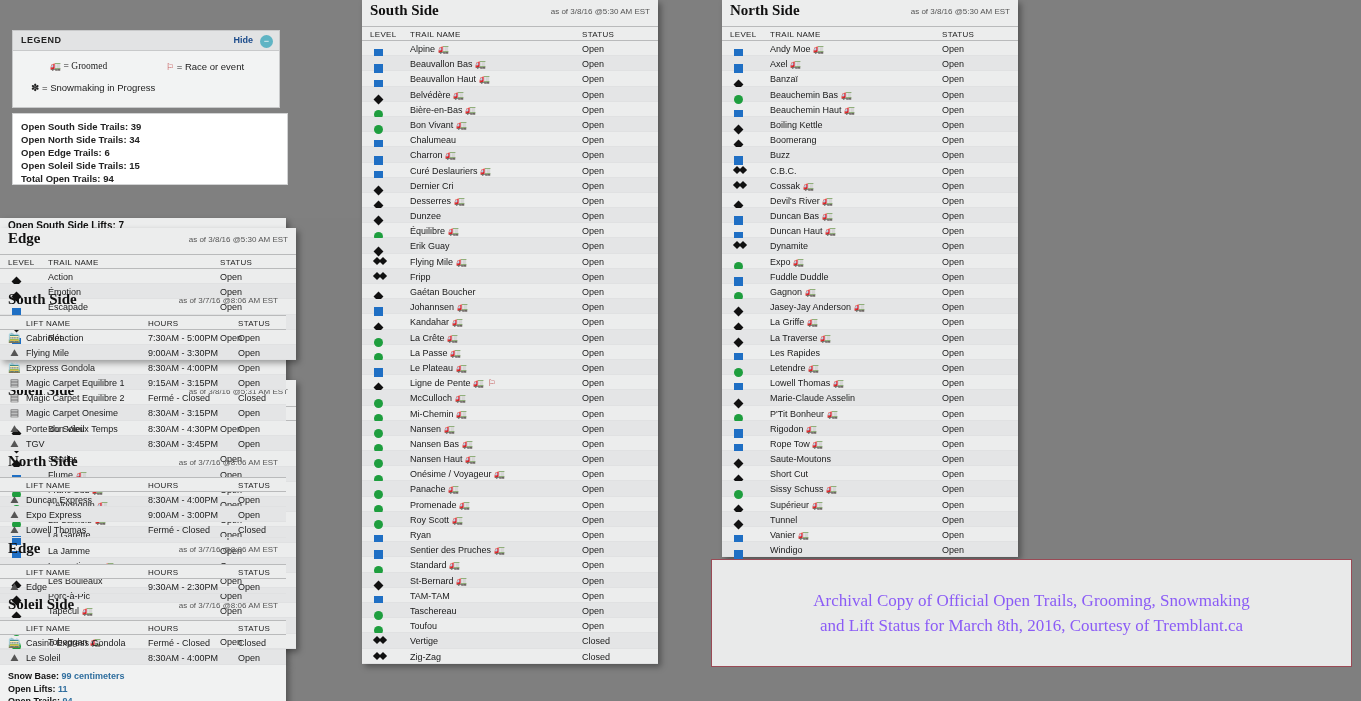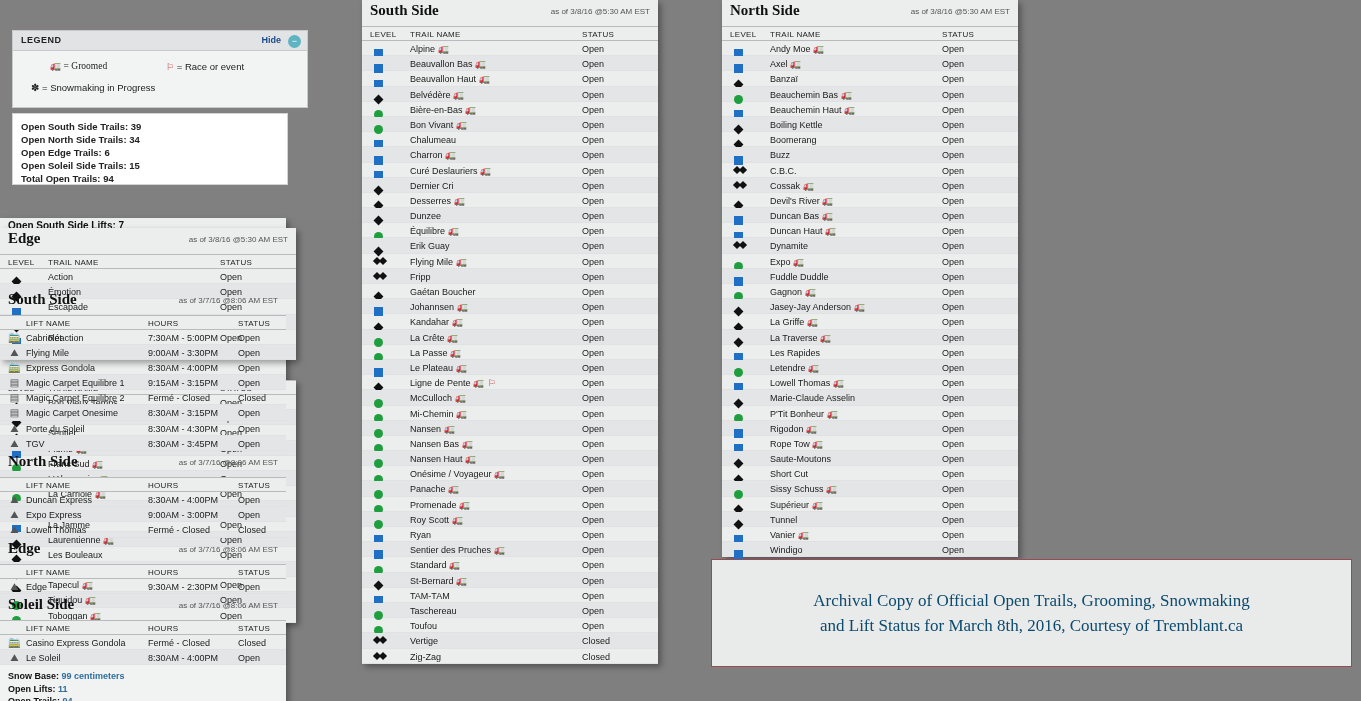--- a/index.html
+++ b/index.html
@@ -11,21 +11,21 @@
     overflow: hidden;
   }
   #root { position: relative; width: 1361px; height: 701px; background: #7f7f7f; }
 
   
   #legend-panel {
     left: 0px; top: 0px; width: 360px; height: 218px;
     background: #808080;
   }
   #legend-box {
-    position: absolute; left: 12px; top: 30px; width: 296px; height: 78px;
+    position: absolute; left: 12px; top: 30px; width: 268px; height: 78px;
     background: #f2f3f3; border: 1px solid #c8c9ca;
   }
   #legend-title-bar {
     position: absolute; left: 0; top: 0; right: 0; height: 20px;
     background: #e2e3e4; border-bottom: 1px solid #c8c9ca;
   }
   #legend-title {
     position: absolute; left: 8px; top: 4px;
     font-size: 9px; font-weight: bold; letter-spacing: .5px; color: #222;
   }
@@ -122,21 +122,21 @@
   #snow-panel .val { color: #2f6e9e; font-weight: bold; }
 
   
   #caption {
     position: absolute; left: 711px; top: 559px; width: 641px; height: 108px;
     background: #e9eaea; border: 1px solid #9a4a55;
     display: flex; align-items: center; justify-content: center; text-align: center;
   }
   #caption p {
     margin: 0; font-family: "Liberation Serif", serif;
-    font-size: 17px; line-height: 25px; color: #0c4a6e;
+    font-size: 17px; line-height: 25px; color: #8b5cf6;
   }
   .shadow { box-shadow: 3px 3px 6px rgba(0,0,0,.35); }
 </style>
 </head>
 <body>
 
 <div id="root">
 
   <div id="legend-panel">
     <div id="legend-box">
@@ -598,20 +598,24 @@
         <span class="nm">Réaction</span>
         <span class="st">Open</span>
       </div>
       <div class="trow alt">
         <span class="lvl"><span class="g-dbl"><i></i><i></i></span></span>
         <span class="nm">Sensation</span>
         <span class="st">Open</span>
       </div>
     </div>
   <div class="sect shadow" id="soleil-sect">
+      <div class="sect-head">
+        <div class="sect-title">Soleil Side</div>
+        <div class="sect-asof">as of 3/8/16 @5:31 AM EST</div>
+      </div>
       <div class="col-head">
         <span class="c-level">LEVEL</span>
         <span class="c-name">TRAIL NAME</span>
         <span class="c-status">STATUS</span>
       </div>
       <div class="trow">
         <span class="lvl"><span class="g g-black"></span></span>
         <span class="nm">Bon Vieux Temps</span>
         <span class="st">Open</span>
       </div>

